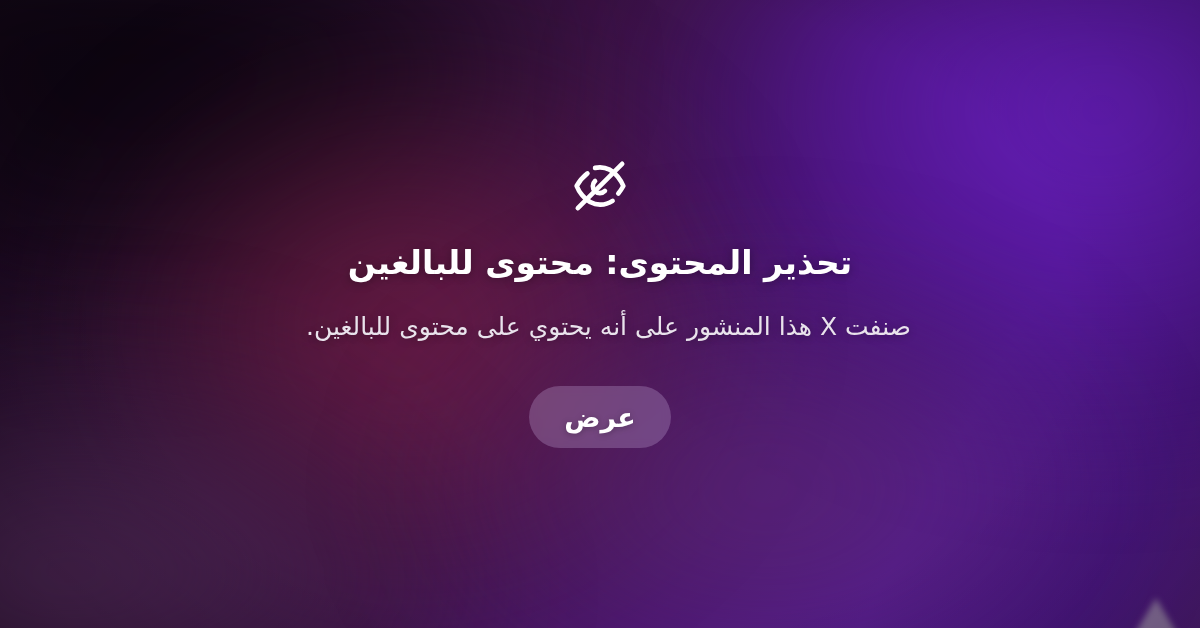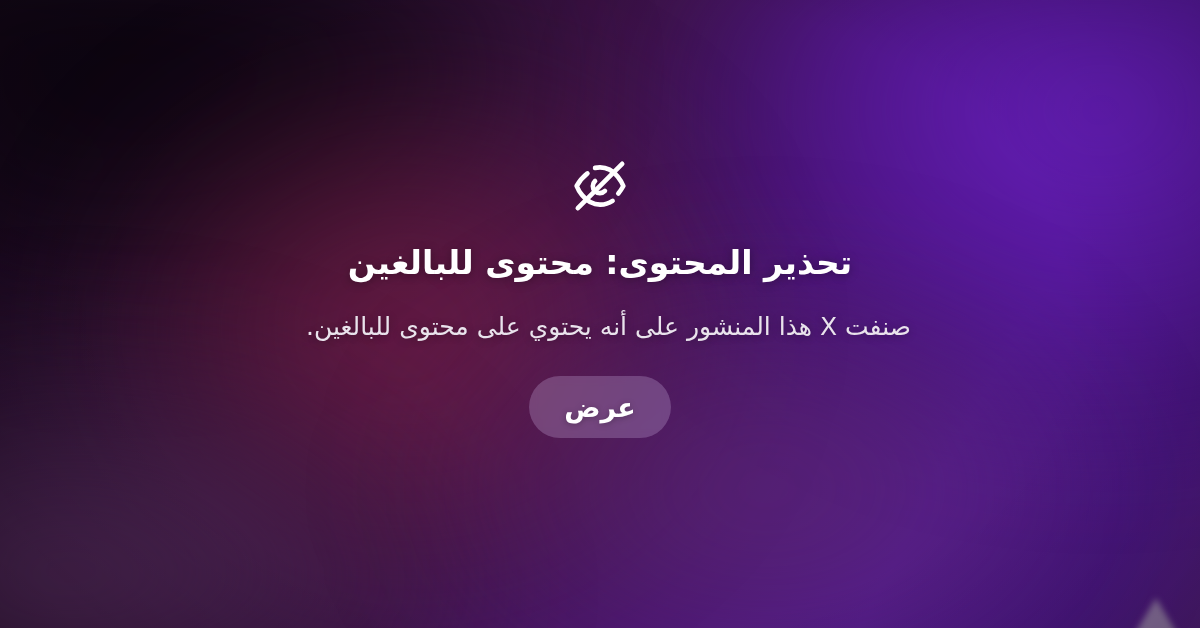--- a/index.html
+++ b/index.html
@@ -162,21 +162,21 @@
     line-height: 1.4;
     font-weight: 400;
     color: #e9e3ec;
     text-shadow: 0 1px 9px rgba(0, 0, 0, 0.30);
     direction: rtl;
     unicode-bidi: isolate;
     max-width: 820px;
   }
 
   #view-button {
-    margin-top: 32px;
+    margin-top: 42px;
     min-width: 142px;
     height: 62px;
     padding: 0 34px;
     box-sizing: border-box;
     display: inline-flex;
     align-items: center;
     justify-content: center;
     border: none;
     border-radius: 34px;
     background: rgba(196, 168, 214, 0.30);

